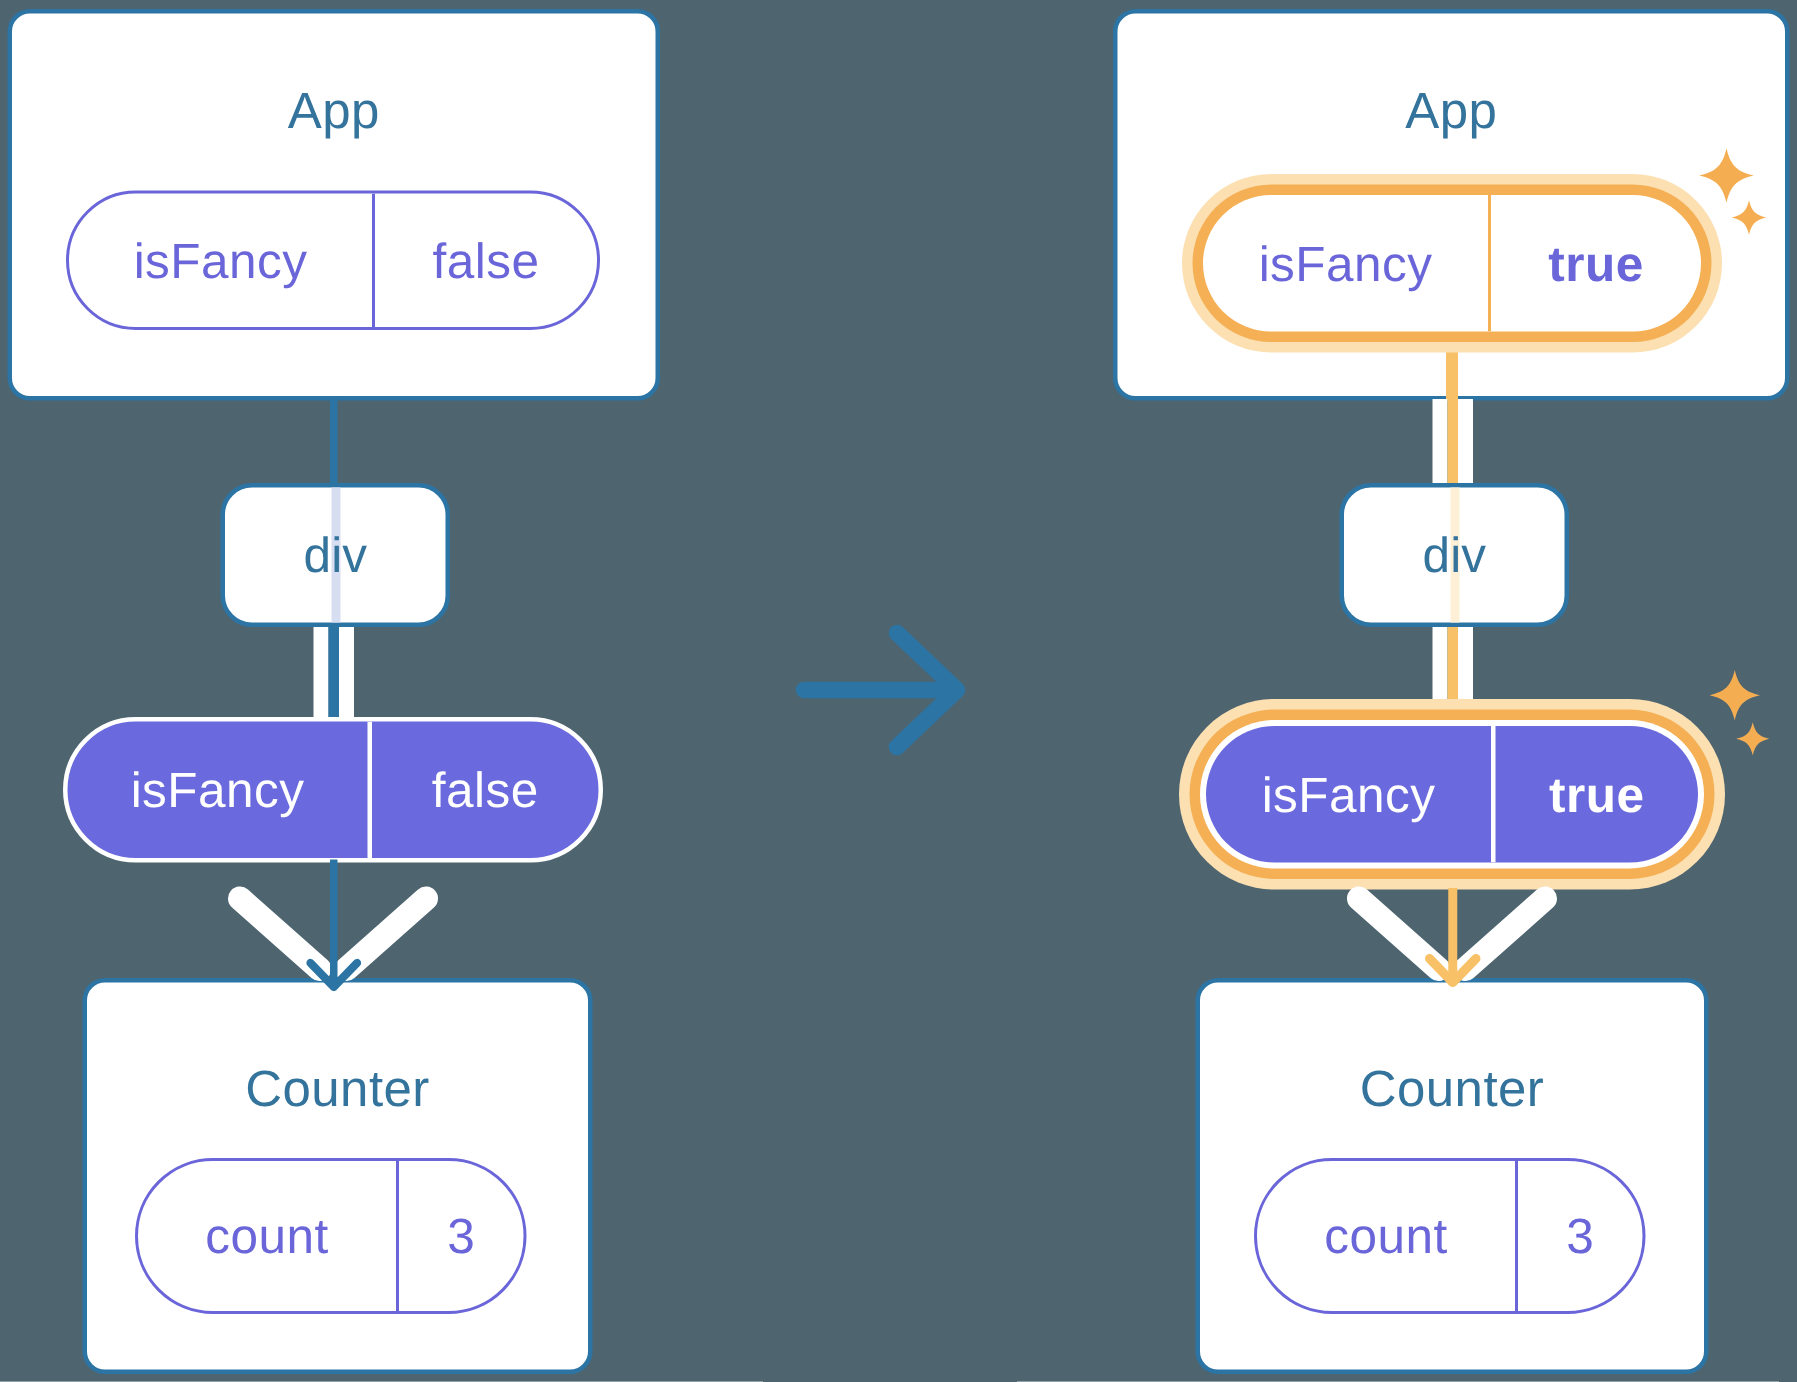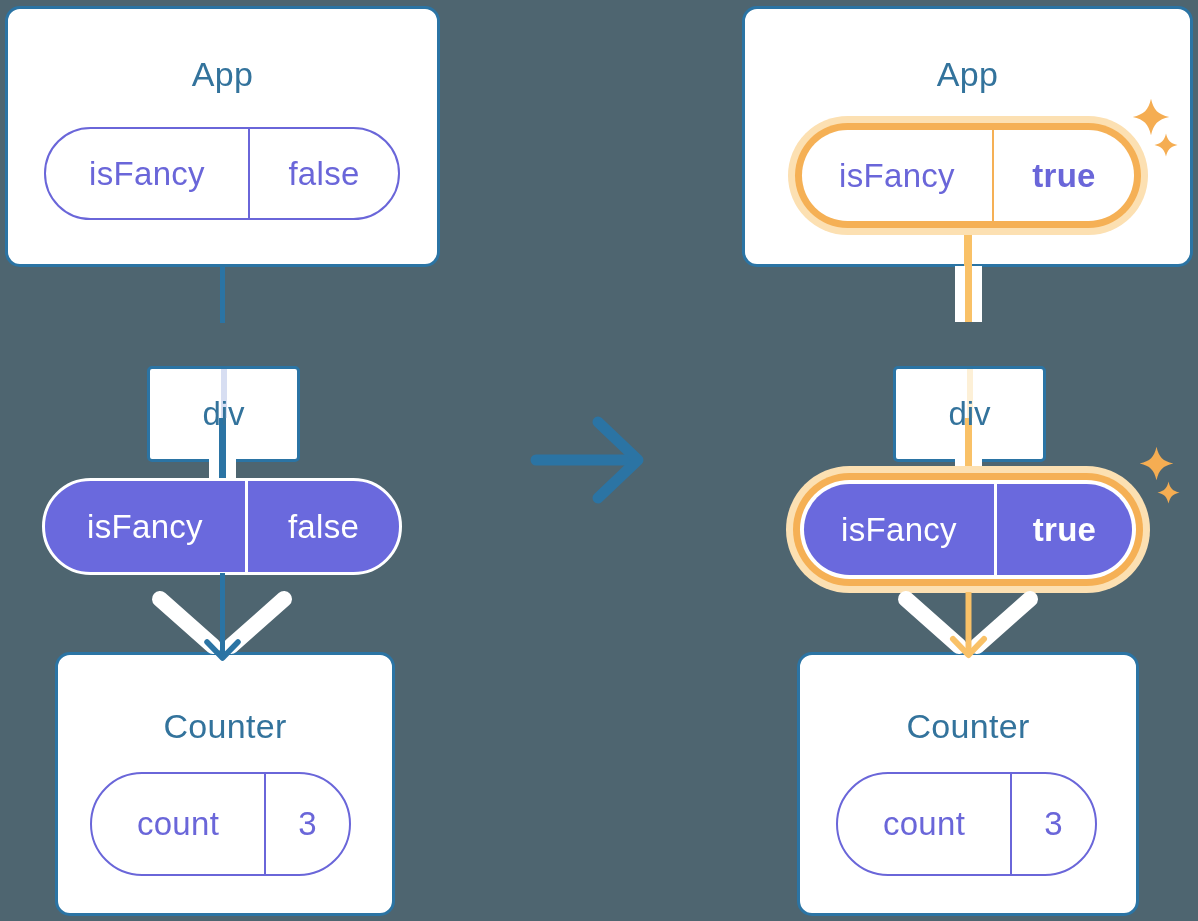--- a/index.html
+++ b/index.html
@@ -57,22 +57,22 @@
   .purple-core{
     width:100%;height:100%;border-radius:999px;box-sizing:border-box;
     background:var(--purple-fill,#6a69dd);display:flex;color:#fff;overflow:hidden;
   }
   .purple-core .divider{width:3px;background:#fff;}
   .glow .seg{display:flex;align-items:center;justify-content:center;
     font-size:33px;letter-spacing:.3px;box-sizing:border-box;}
   
   .div-node{
     position:absolute;background:#fff;border:3px solid var(--blue,#2b74a4);
-    border-radius:5px;box-sizing:border-box;
-    display:flex;align-items:center;justify-content:center;margin-top:44px;
+    border-radius:21px;box-sizing:border-box;
+    display:flex;align-items:center;justify-content:center;
   }
   .div-node .through{
     position:absolute;top:0;bottom:0;left:50%;width:6px;margin-left:-3px;
   }
   .div-node .lbl{
     position:relative;z-index:1;font-size:33px;
     color:var(--text-blue,#33739c);font-weight:500;
   }
   .edge{position:absolute;background:var(--blue,#2b74a4);}
   .pipe{position:absolute;display:flex;}

